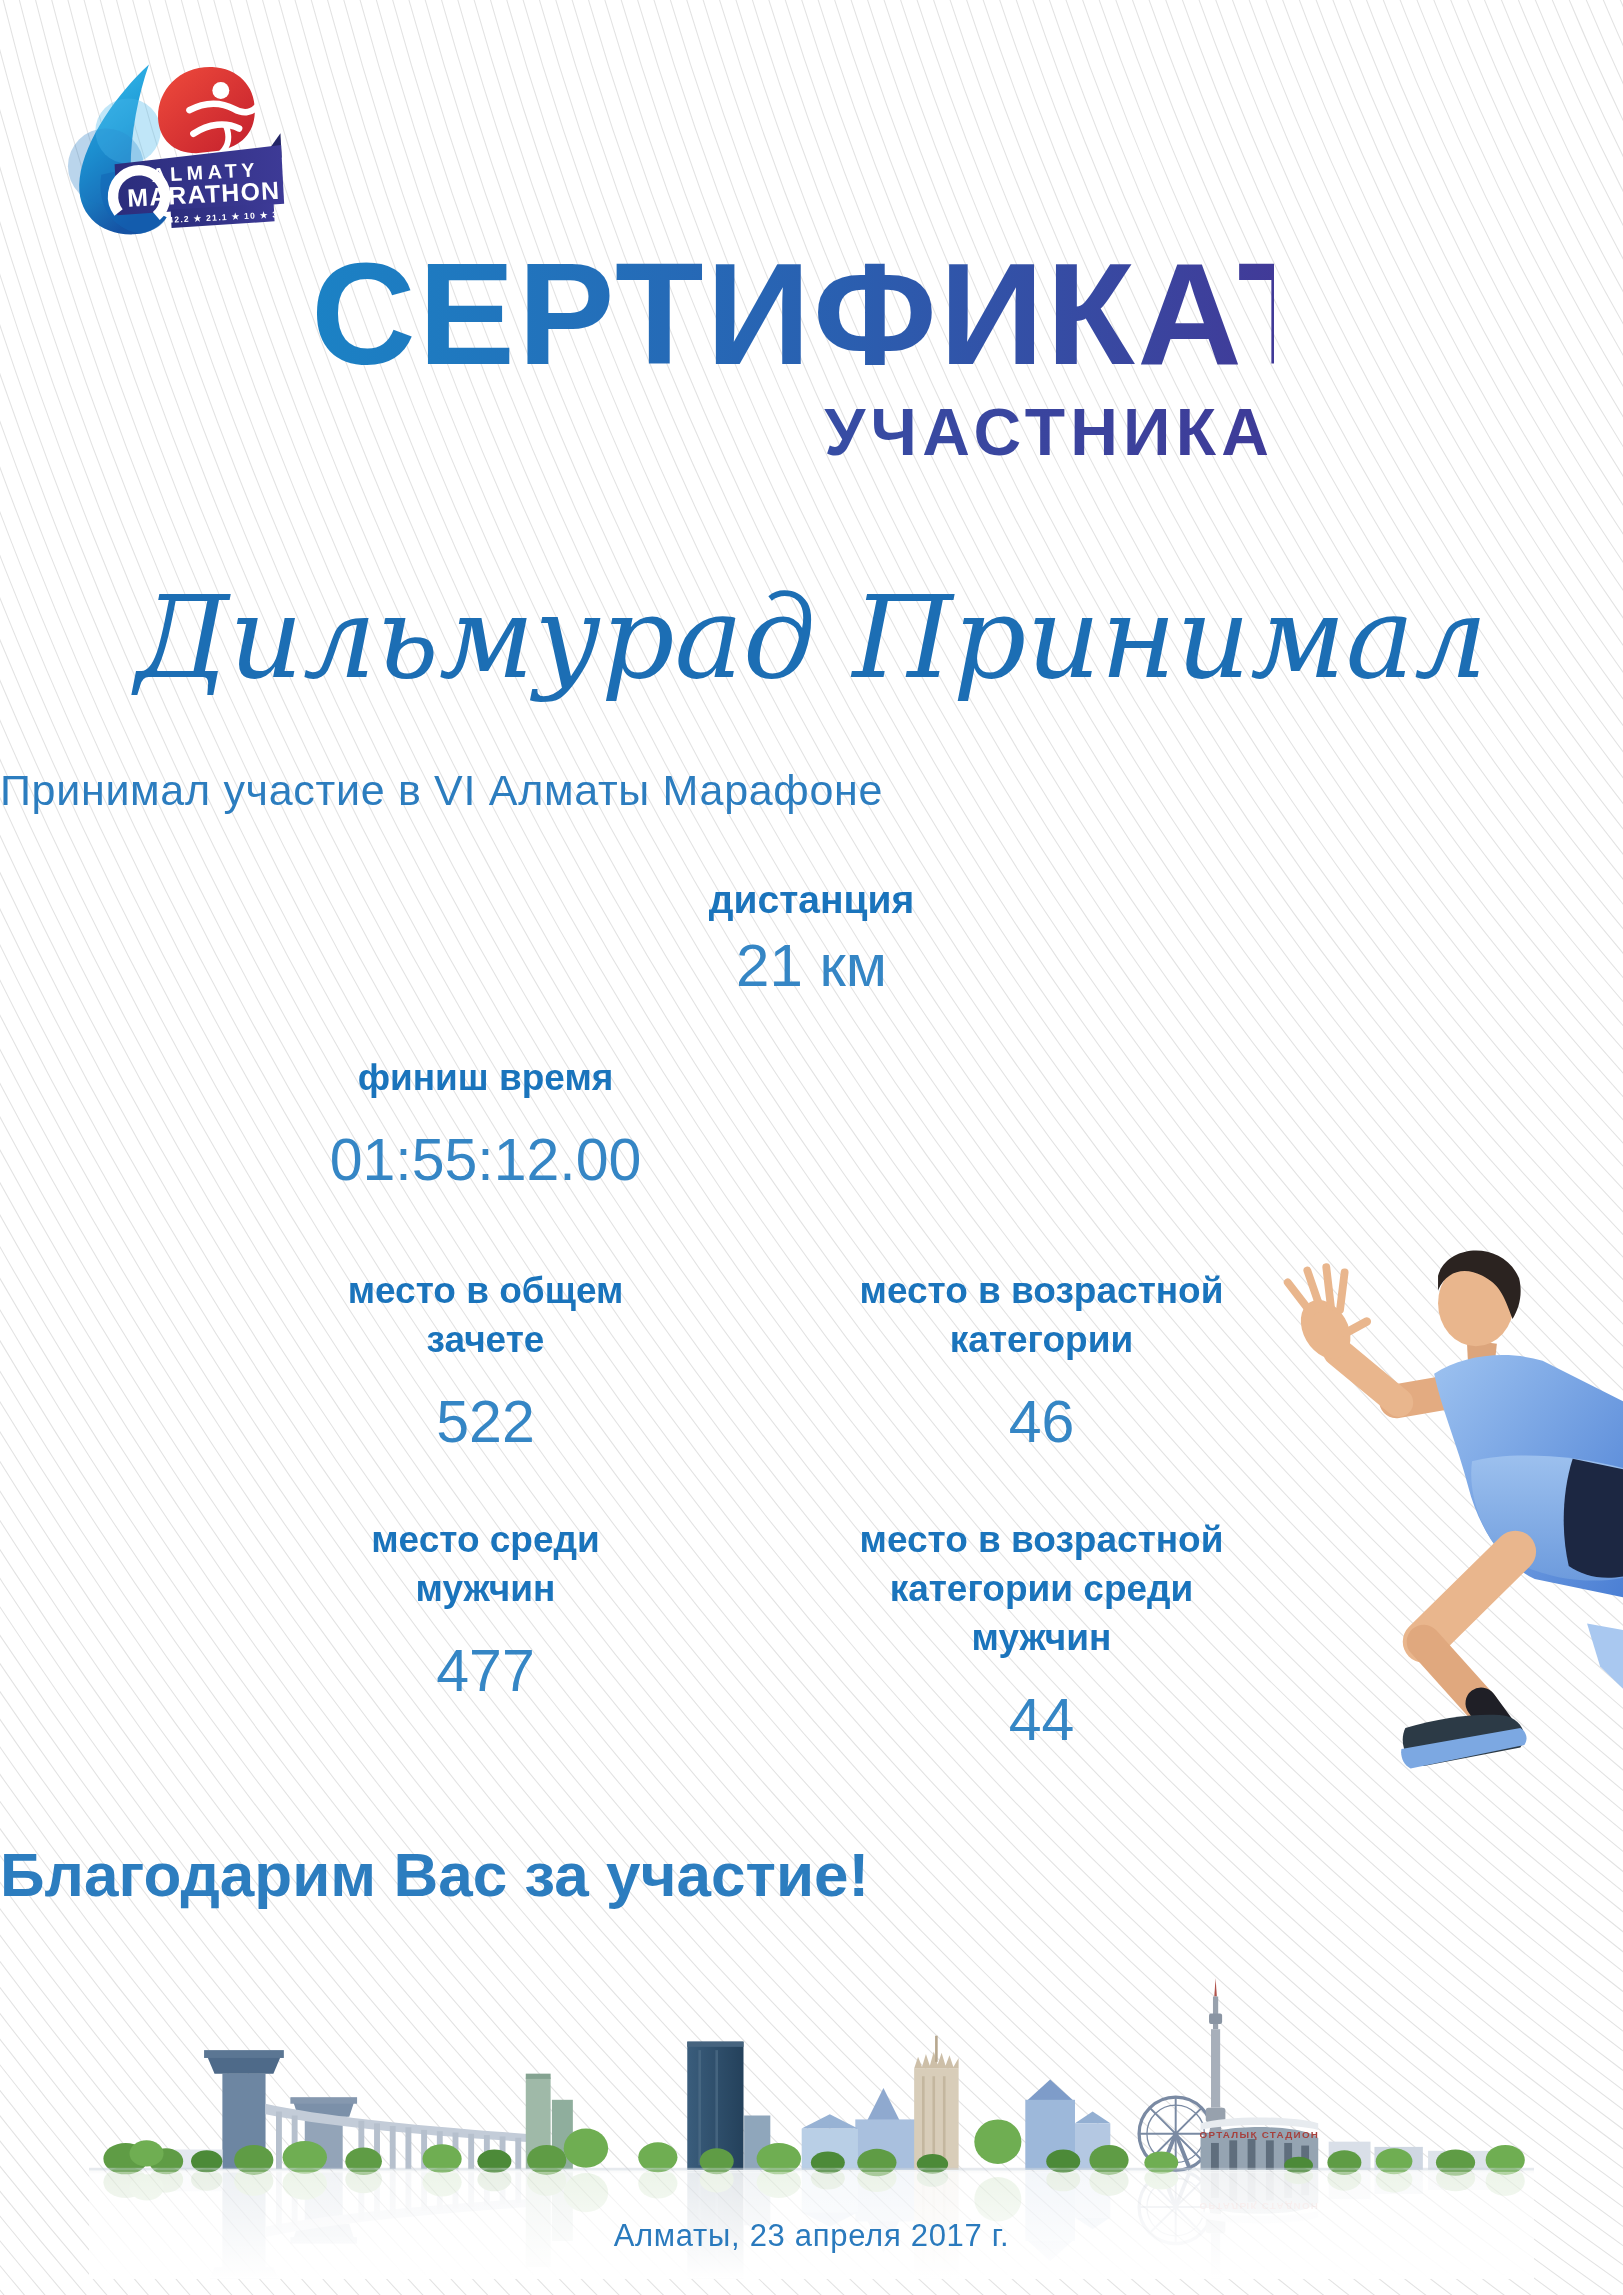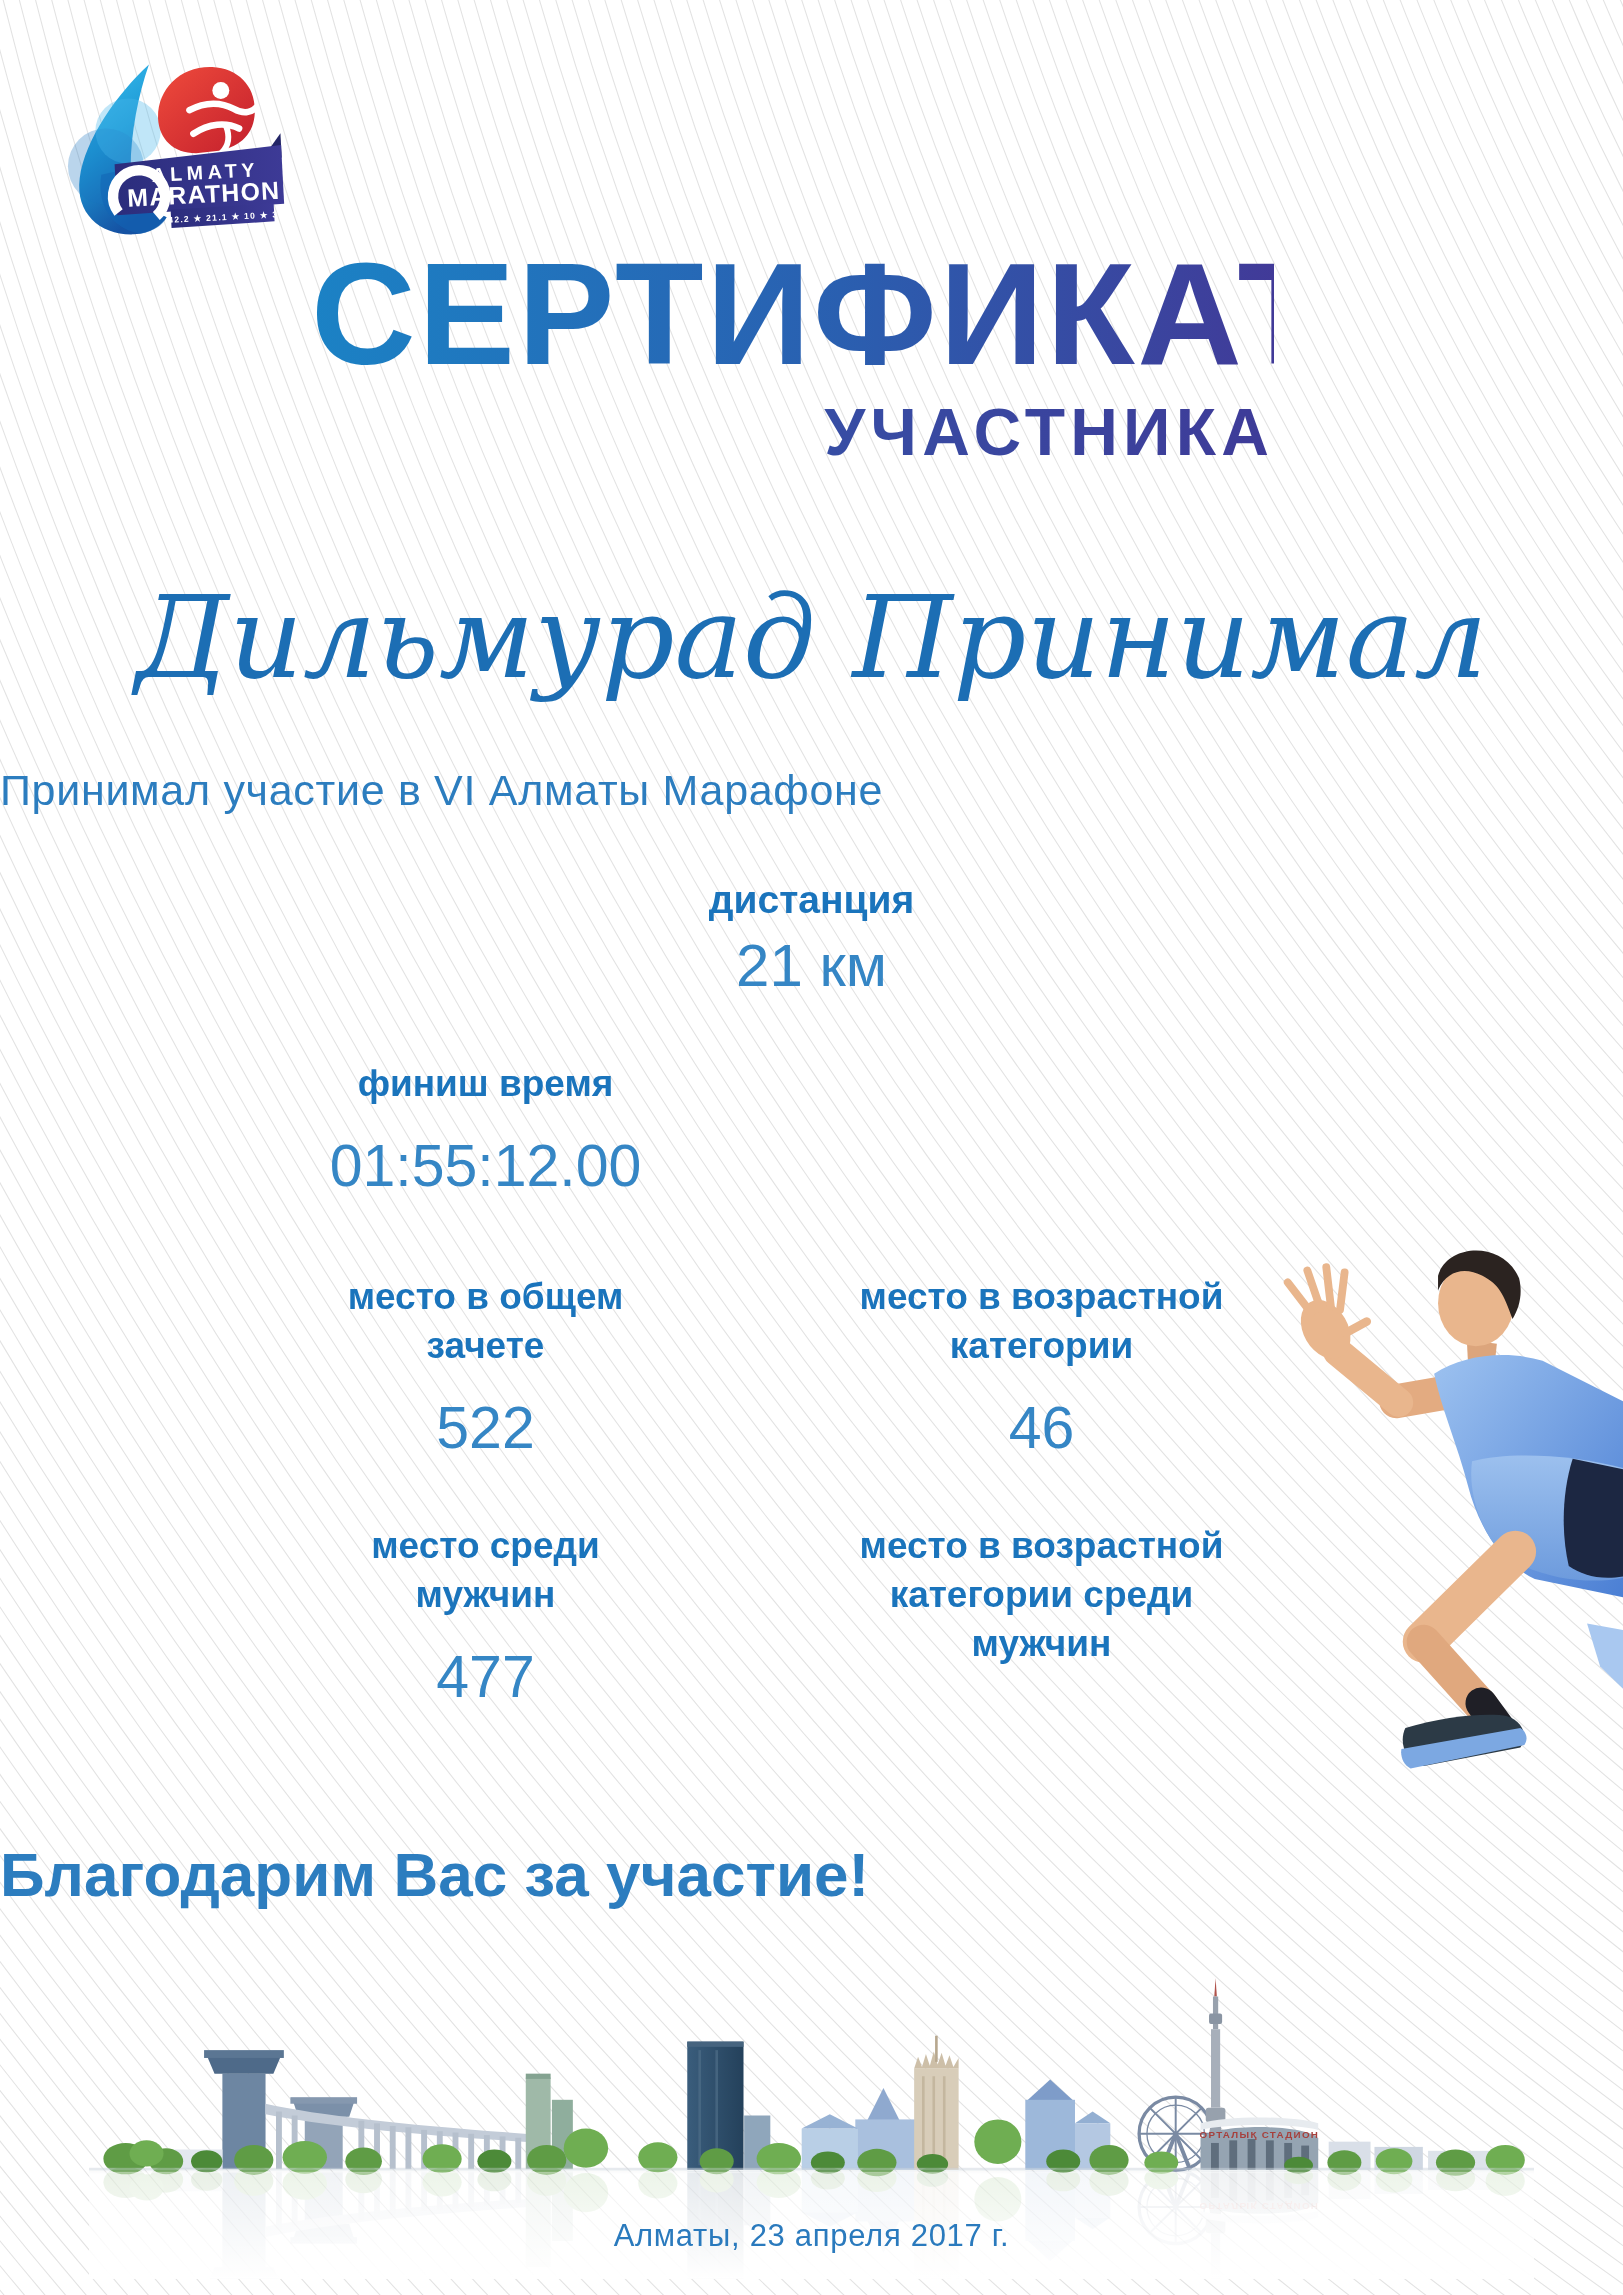--- a/index.html
+++ b/index.html
@@ -30,21 +30,21 @@
   }
   .participation{
     position:absolute;left:0;top:766px;width:100%;text-align:left;z-index:4;
     font-size:43px;font-weight:400;color:#2c7dbf;letter-spacing:0.7px;
   }
 
   .distance-label{position:absolute;left:0;top:878px;width:100%;text-align:center;font-size:39px;font-weight:700;color:#1a74bc;z-index:4;}
   .distance-value{position:absolute;left:0;top:931px;width:100%;text-align:center;font-size:60px;font-weight:300;color:#3586c5;z-index:4;}
 
   .stat{position:absolute;width:445px;text-align:center;z-index:4;}
-  .stat .lbl{font-size:37px;font-weight:700;color:#1a74bc;line-height:1.32;margin:6px auto;}
+  .stat .lbl{font-size:37px;font-weight:700;color:#1a74bc;line-height:1.32;margin:0 auto;}
   .stat .val{margin-top:23.5px;font-size:59px;font-weight:300;color:#3586c5;}
   .col-left{left:263px;}
   .col-right{left:819px;}
   .row-1{top:1054px;}
   .row-2{top:1267px;}
   .row-3{top:1516px;}
   .lbl.w-left{max-width:327px;}
   .lbl.w-right{max-width:471px;}
 
   .thanks{
@@ -302,20 +302,21 @@
   <div class="stat col-right row-2">
     <div class="lbl w-right">место в возрастной категории</div>
     <div class="val">46</div>
   </div>
   <div class="stat col-left row-3">
     <div class="lbl w-left">место среди мужчин</div>
     <div class="val">477</div>
   </div>
   <div class="stat col-right row-3">
     <div class="lbl w-right">место в возрастной категории среди мужчин</div>
+    <div class="val">44</div>
   </div>
 
   <div class="thanks">Благодарим Вас за участие!</div>
 
   <svg class="runner-box" viewBox="0 0 635 890">
     <defs>
       <linearGradient id="gShirt" x1="0" y1="0" x2="1" y2="1">
         <stop offset="0" stop-color="#9dc2f0"></stop>
           <stop offset="1" stop-color="#4b7fd4"></stop>
       </linearGradient>

